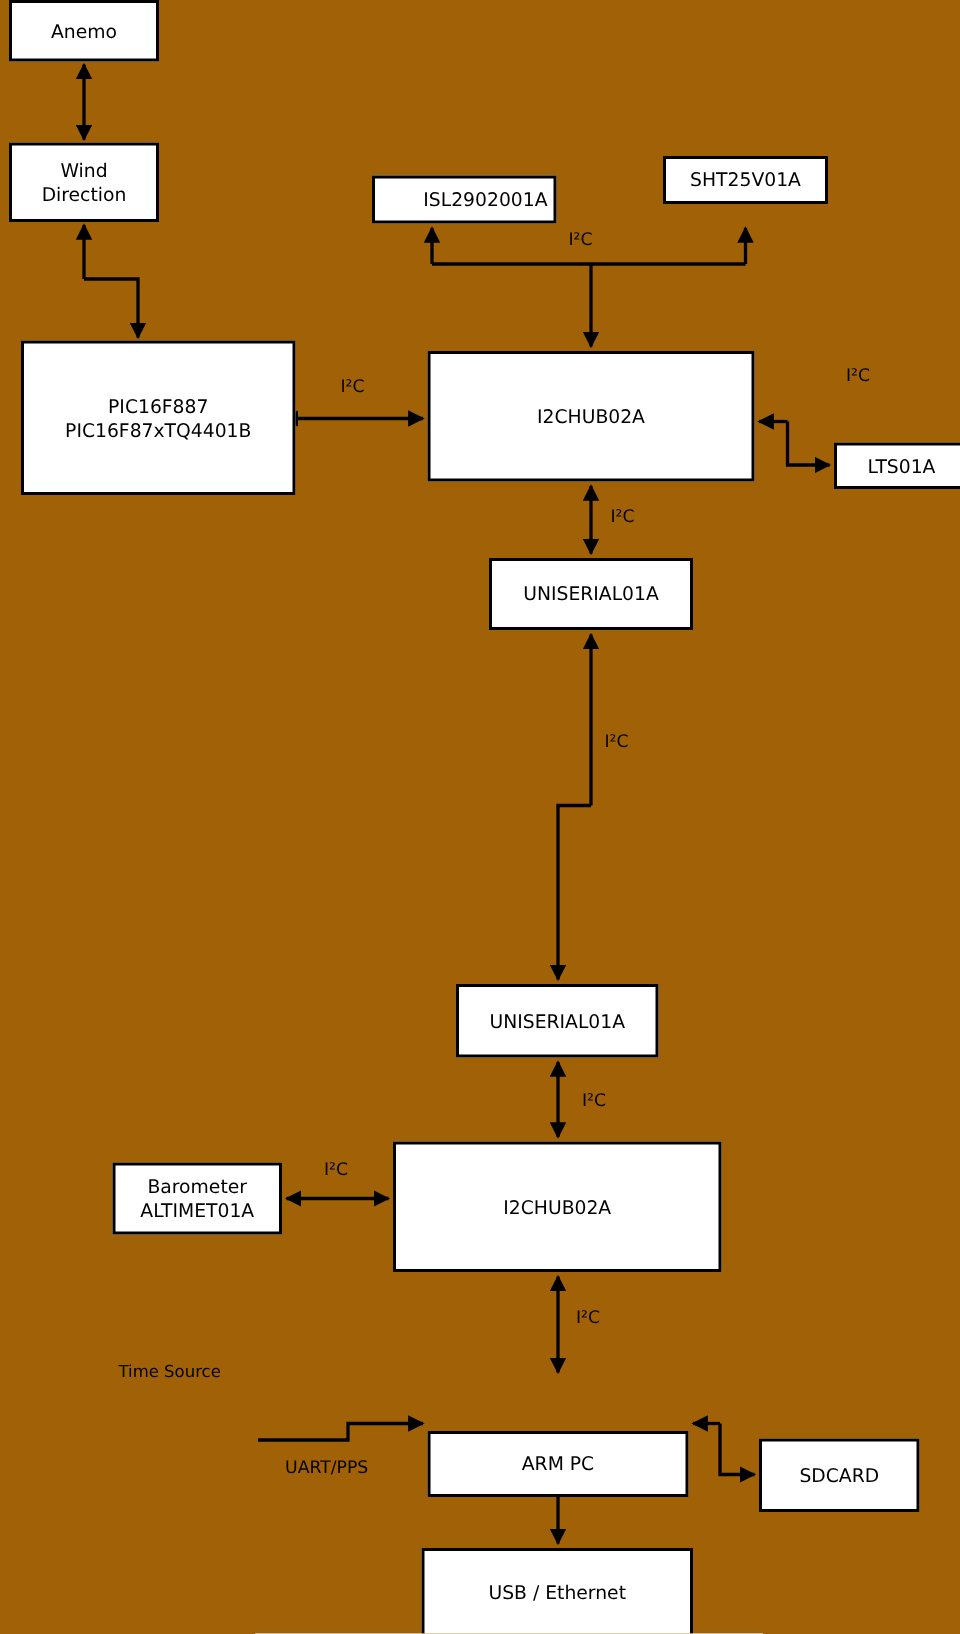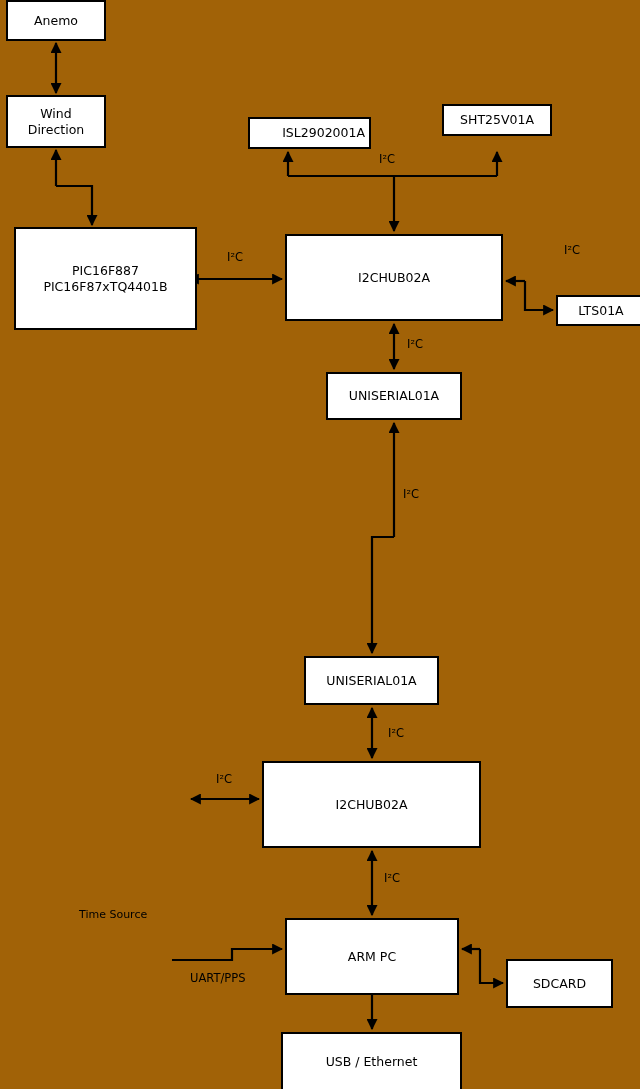--- a/index.html
+++ b/index.html
@@ -144,23 +144,27 @@
   </div>
 
   <div class="node" style="left:304px; top:656px; width:135px; height:49px;">
     <span class="node-label">UNISERIAL01A</span>
   </div>
 
   <div class="node" style="left:262px; top:761px; width:219px; height:87px;">
     <span class="node-label">I2CHUB02A</span>
   </div>
 
+  <div class="node" style="left:75px;  top:775px; width:113px; height:48px;">
+    <span class="node-label">Barometer
+ALTIMET01A</span>
+  </div>
 
 
-  <div class="node" style="left:285px; top:918px; width:174px; height:77px;">
+  <div class="node" style="left:285px; top:954px; width:174px; height:44px;">
     <span class="node-label">ARM PC</span>
   </div>
 
   <div class="node" style="left:506px; top:959px; width:107px; height:49px;">
     <span class="node-label">SDCARD</span>
   </div>
 
   <div class="node" style="left:281px; top:1032px; width:181px; height:60px;">
     <span class="node-label">USB / Ethernet</span>
   </div>

